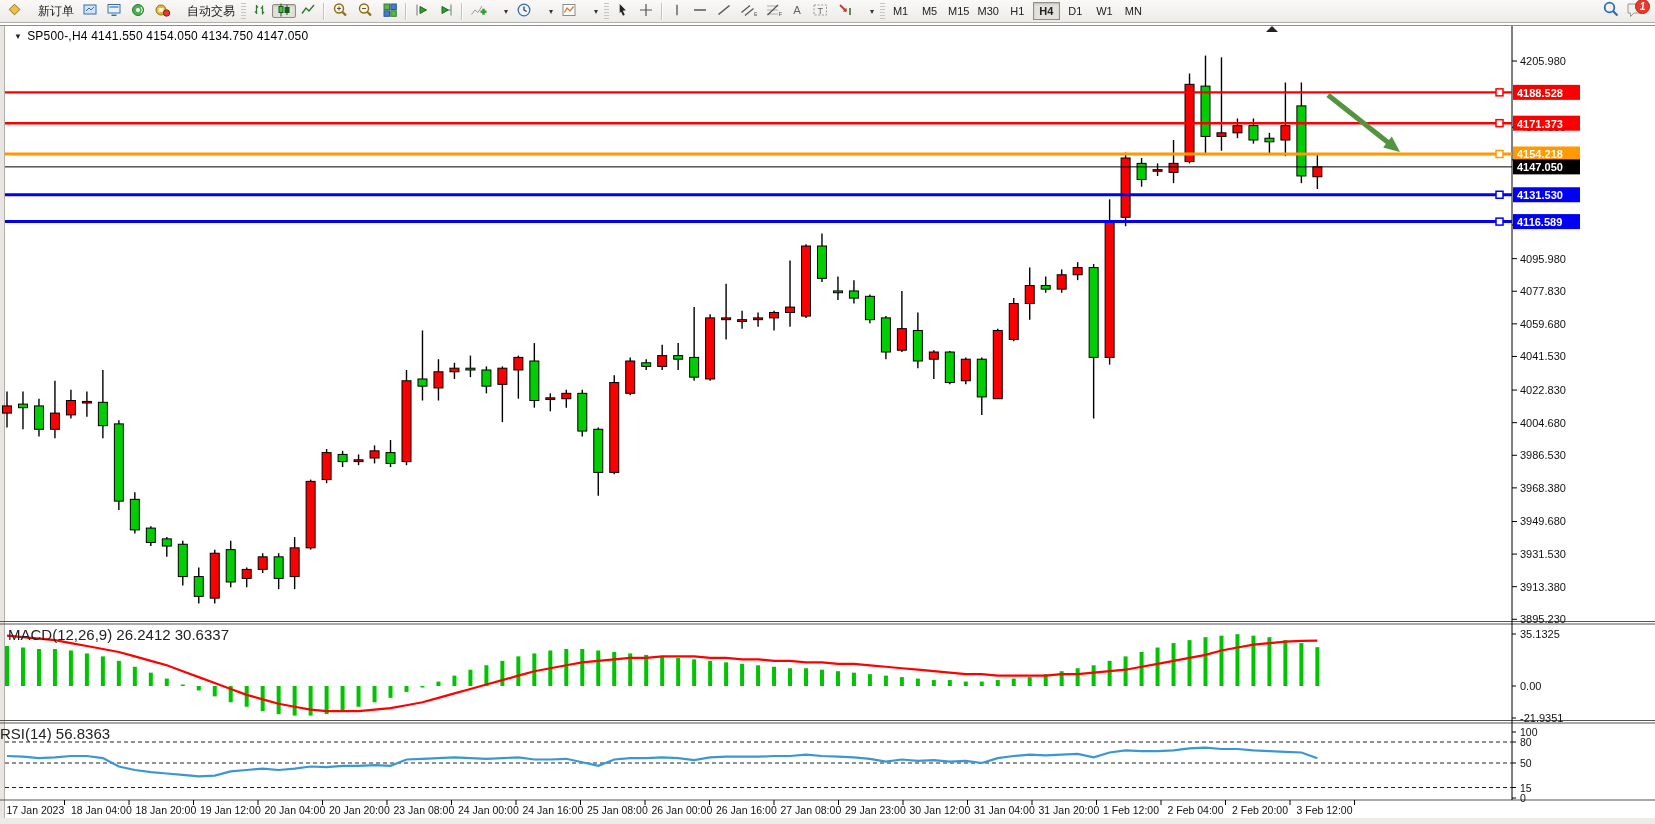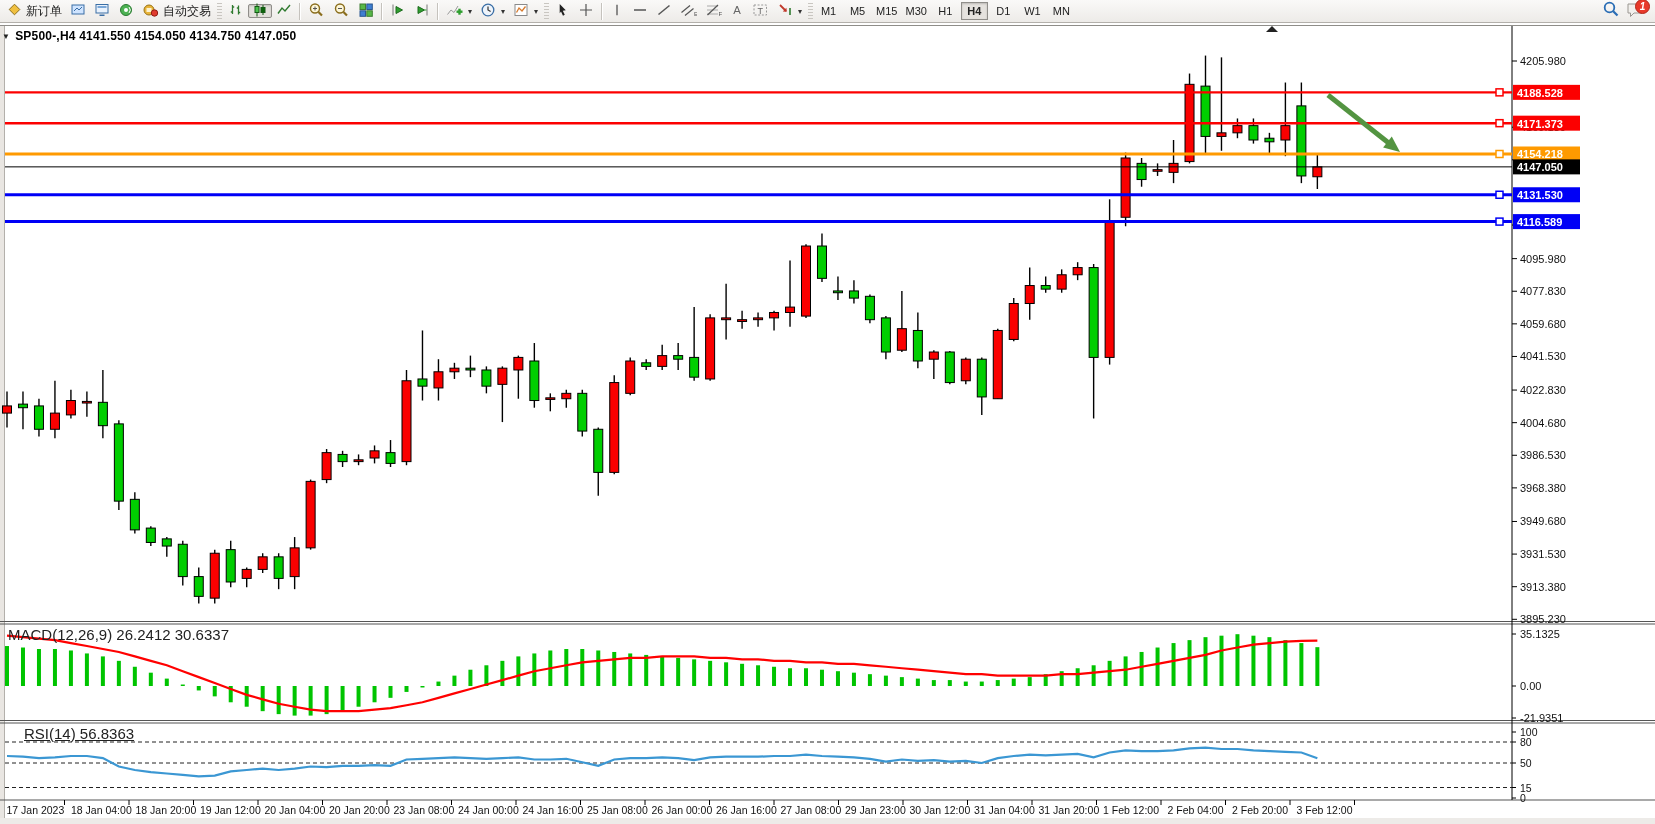--- a/index.html
+++ b/index.html
@@ -3,44 +3,44 @@
 <meta charset="utf-8">
 <style>
   html,body{margin:0;padding:0;}
   body{width:1655px;height:824px;overflow:hidden;background:#fff;
        font-family:"Liberation Sans",sans-serif;position:relative;}
 
   
   .toolbar{position:absolute;top:0;left:0;width:1655px;height:23px;
     background:linear-gradient(#faf9f8,#edebe8);border-bottom:1px solid #b3b0ab;
     display:flex;align-items:center;padding:0 3px;box-sizing:border-box;z-index:10;}
-  .tbtn{height:14px;display:inline-flex;align-items:center;gap:4px;padding:0 3px;
+  .tbtn{height:14px;display:inline-flex;align-items:center;gap:16px;padding:0 3px;
     border:1px solid transparent;background:transparent;font-size:12px;color:#1a1a1a;
     font-family:"Liberation Sans",sans-serif;border-radius:2px;cursor:default;}
   .tbtn.pressed{border:1px solid #8f8d89;background:#e3e0dc;box-shadow:inset 0 1px 2px rgba(0,0,0,.15);}
   .sep{width:1px;height:17px;background:#c5c2bd;border-right:1px solid #fff;margin:0 3px;flex:none;}
   .grip{width:5px;height:17px;flex:none;margin:0 2px;
     background:repeating-linear-gradient(to bottom,#c9c6c1 0 1px,transparent 1px 3px);}
   .caret{font-size:8px;color:#333;margin-left:1px;}
   .tf{min-width:27px;height:18px;border:1px solid transparent;background:transparent;
     font-size:11px;color:#222;font-family:"Liberation Sans",sans-serif;padding:0 2px;cursor:default;}
   .tf.active{border:1px solid #908e8a;background:#e5e2de;box-shadow:inset 0 1px 2px rgba(0,0,0,.18);font-weight:bold;}
   .right-group{margin-left:auto;display:flex;align-items:center;gap:6px;padding-right:4px;}
   .chat-wrap{position:relative;width:22px;height:20px;}
   .badge{position:absolute;top:-2px;right:-2px;min-width:13px;height:13px;border-radius:8px;
     background:#e8392a;color:#fff;font-size:10px;font-weight:bold;text-align:center;line-height:13px;
     border:1px solid #b1271b;}
 
   
-  .chart-title{position:absolute;left:2px;top:29px;font-size:12px;color:#000;z-index:5;
-    letter-spacing:.2px;font-weight:bold;}
+  .chart-title{position:absolute;left:14px;top:29px;font-size:12px;color:#000;z-index:5;
+    letter-spacing:.2px;}
   .chart-title .tri{font-size:8px;vertical-align:1px;margin-right:5px;color:#222;}
   .ind-label{position:absolute;font-size:15px;color:#222;z-index:5;}
   #macd-label{left:8px;top:626px;}
-  #rsi-label{left:24px;top:725px;text-decoration:underline;}
+  #rsi-label{left:0;top:725px;}
   svg text{font-family:"Liberation Sans",sans-serif;}
 </style>
 </head>
 <body>
 
 <div class="toolbar">
   <button class="tbtn">
     <span>
       <svg width="15" height="15" viewBox="0 0 16 16">
           <rect x="4" y="4" width="8" height="8" fill="#f0c040" stroke="#8a6d1c" transform="rotate(45 8 8)"></rect>

